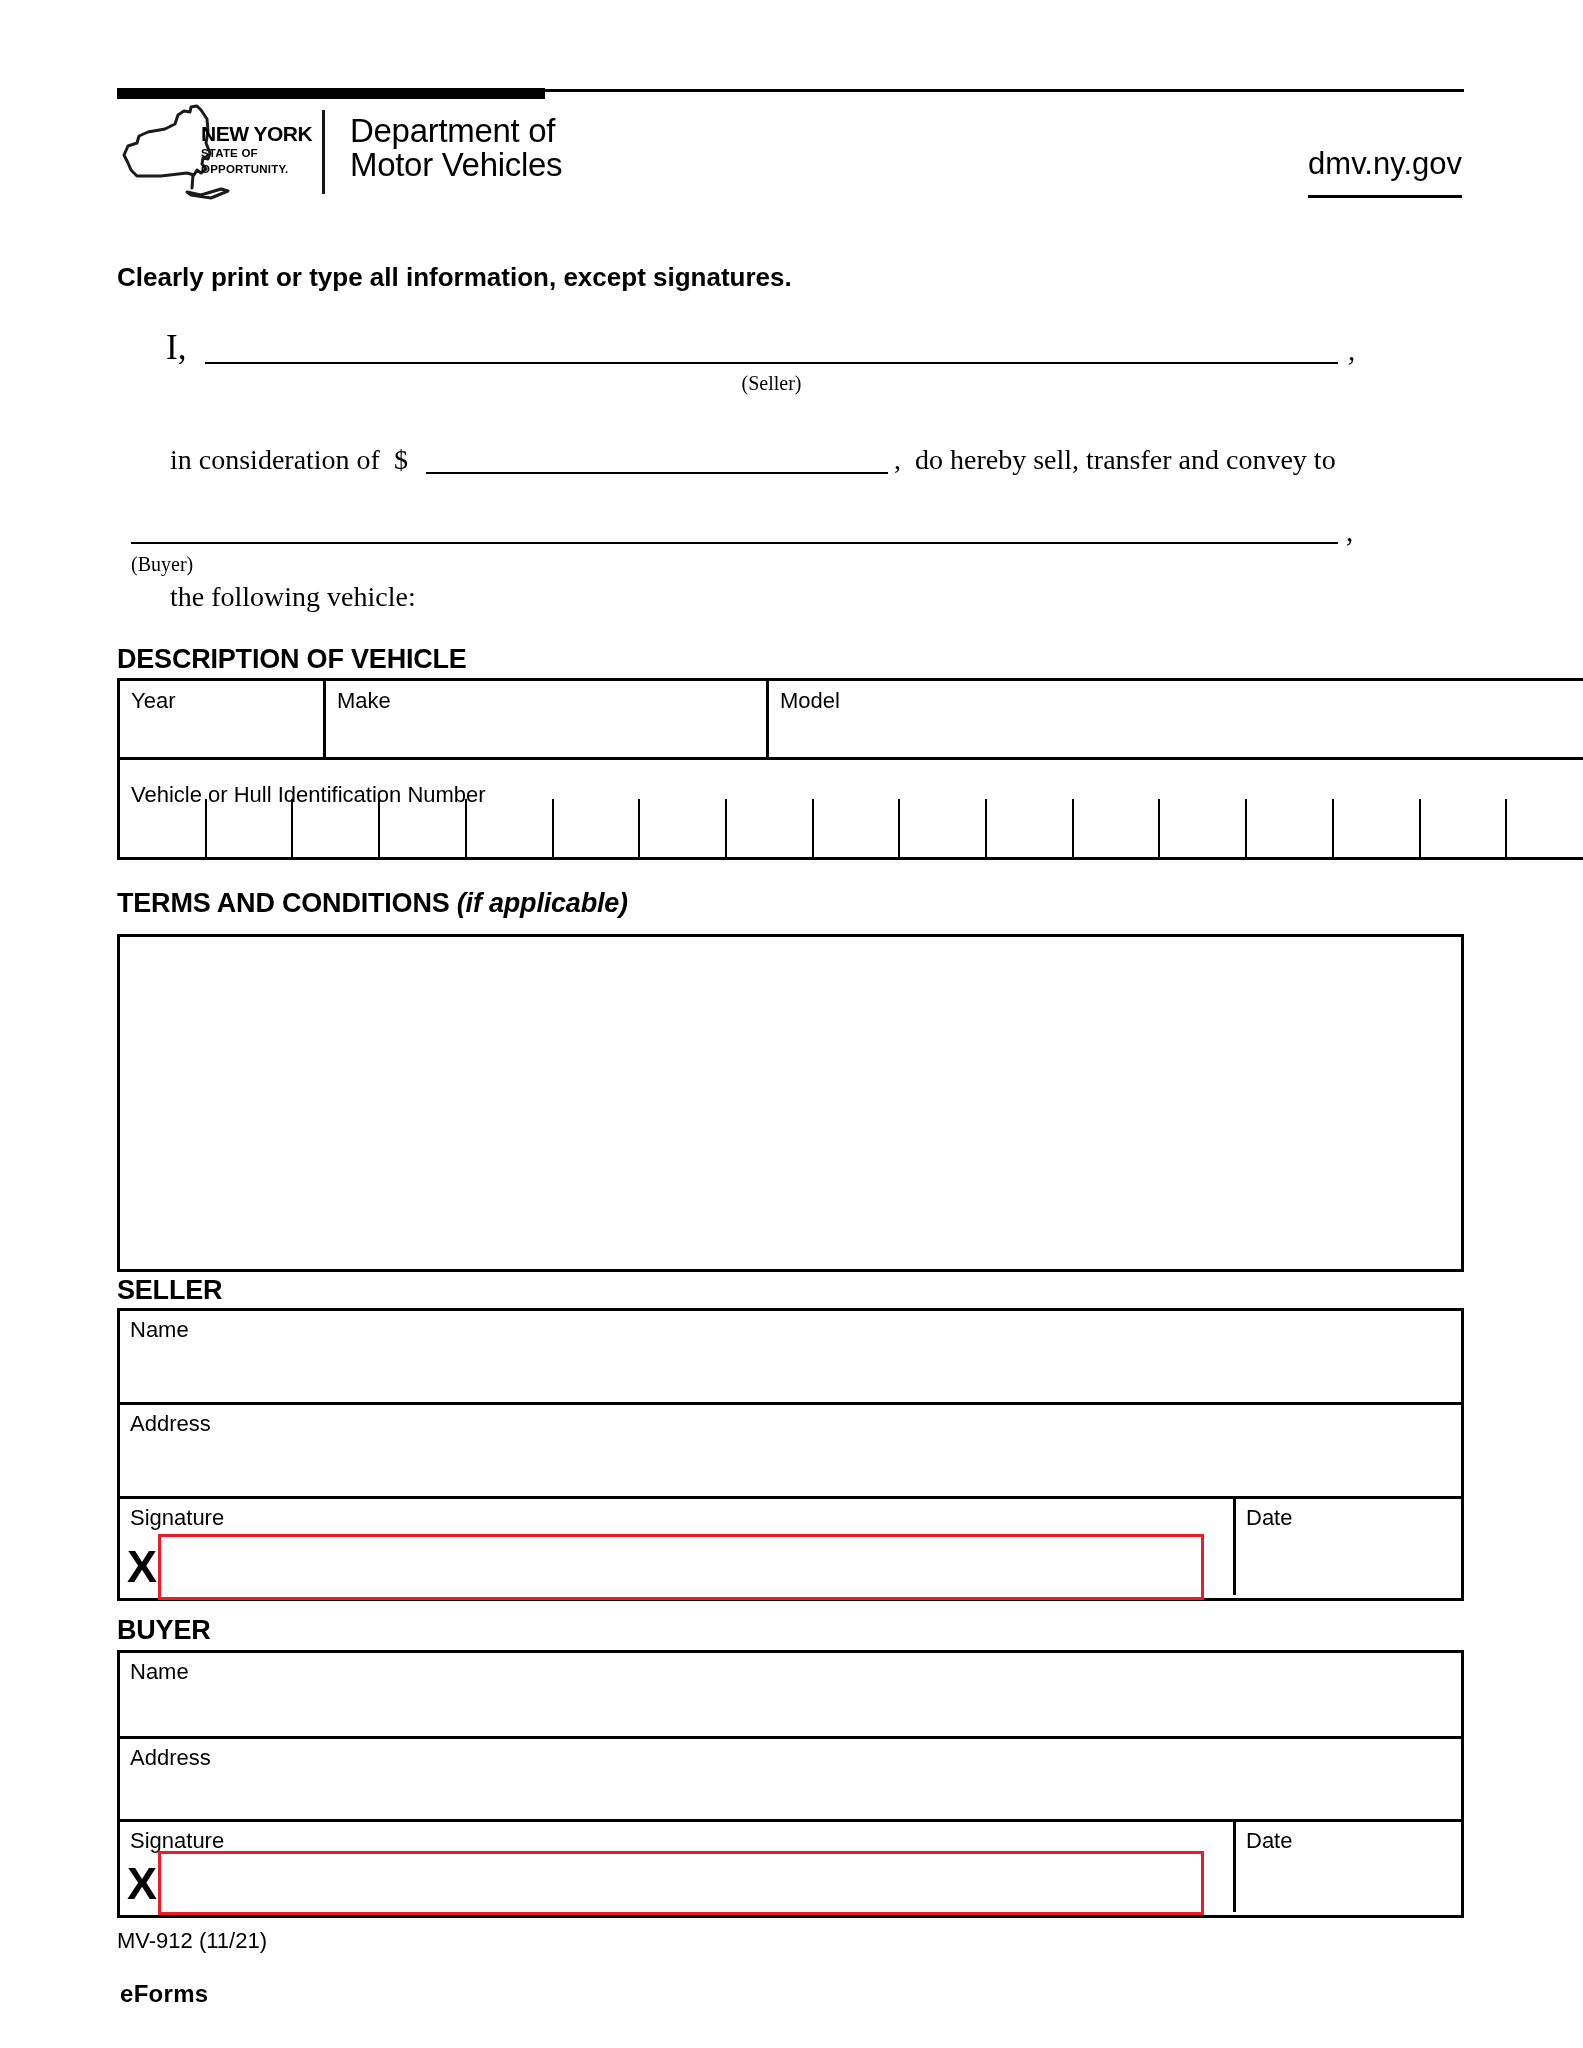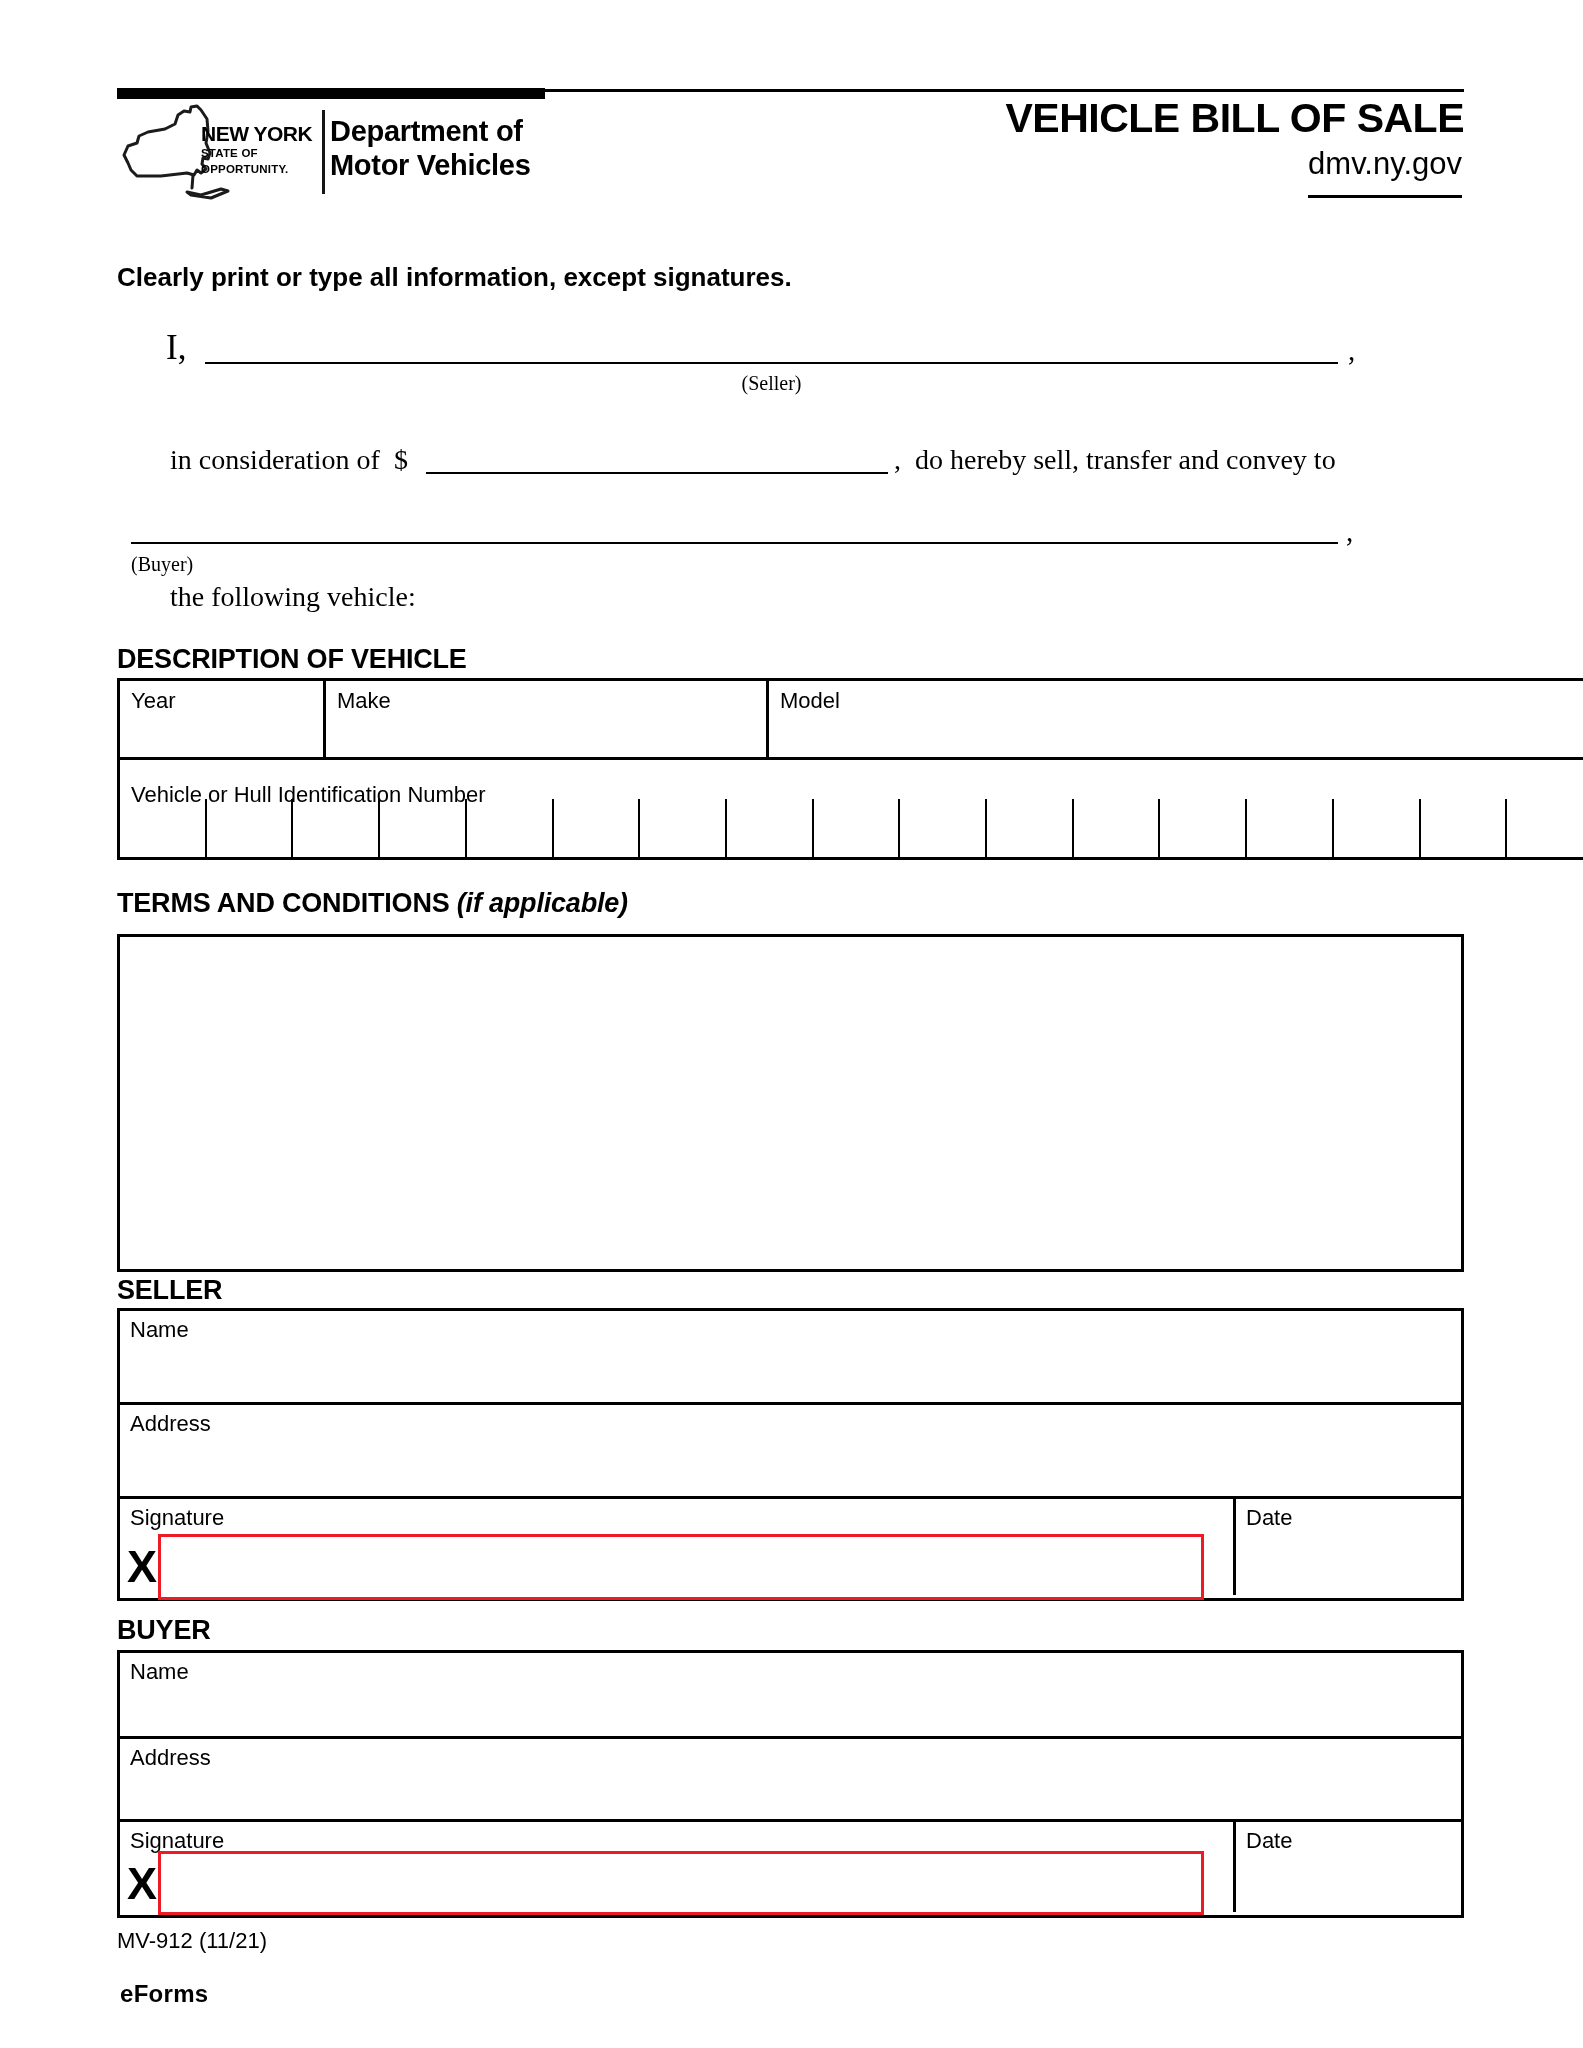--- a/index.html
+++ b/index.html
@@ -10,21 +10,21 @@
   .abs { position:absolute; }
 
   
   .bar-thick { left:117px; top:88px; width:428px; height:11px; background:#000; }
   .bar-thin  { left:545px; top:89px; width:919px; height:3px;  background:#000; }
   .logo-state { left:117px; top:103px; width:132px; height:100px; }
   .logo-ny { left:201px; top:123px; line-height:1; }
   .logo-ny .nyname { font-size:21px; font-weight:800; letter-spacing:-0.5px; }
   .logo-ny .nytag  { font-size:11.5px; font-weight:700; letter-spacing:0.2px; margin-top:4px; }
   .logo-divider { left:322px; top:110px; width:3px; height:84px; background:#151515; }
-  .logo-dept { left:330px; top:114px; font-size:29px; font-weight:700; line-height:34px; letter-spacing:-0.3px; }
+  .logo-dept { left:350px; top:114px; font-size:33px; font-weight:400; line-height:34px; letter-spacing:-0.3px; }
   .doc-title { right:119px; top:95px; font-size:41px; font-weight:800; letter-spacing:-0.5px; }
   .doc-site  { right:121px; top:146px; font-size:31px; border-bottom:3px solid #000; padding-bottom:13px; }
 
   
   .instructions { left:117px; top:262px; font-size:26px; font-weight:700; }
   .serif { font-family:"Liberation Serif", serif; font-size:28px; white-space:pre; }
   .intro-i { left:166px; top:328px; font-size:35px; font-family:"Liberation Serif",serif; }
   .fill-line { border-bottom:2.5px solid #000; }
   .seller-line { left:205px; top:334px; width:1133px; height:30px; }
   .comma-1 { left:1348px; top:334px; font-size:29px; font-family:"Liberation Serif",serif; }
@@ -99,21 +99,20 @@
     <div class="nyname">NEW YORK</div>
     <div class="nytag">STATE OF</div>
     <div class="nytag">OPPORTUNITY.</div>
   </div>
   <div class="abs logo-divider"></div>
   <div class="abs logo-dept">
     <div>Department of</div>
     <div>Motor Vehicles</div>
   </div>
 
-  <div class="abs doc-title">VEHICLE BILL OF SALE</div>
   <div class="abs doc-site">dmv.ny.gov</div>
 
   <div class="abs instructions">Clearly print or type all information, except signatures.</div>
 
   <div class="abs intro-i">I,</div>
   <div class="abs fill-line seller-line serif"></div>
   <div class="abs comma-1">,</div>
   <div class="abs seller-caption">(Seller)</div>
 
   <div class="abs serif consider-prefix">in consideration of  $</div>

